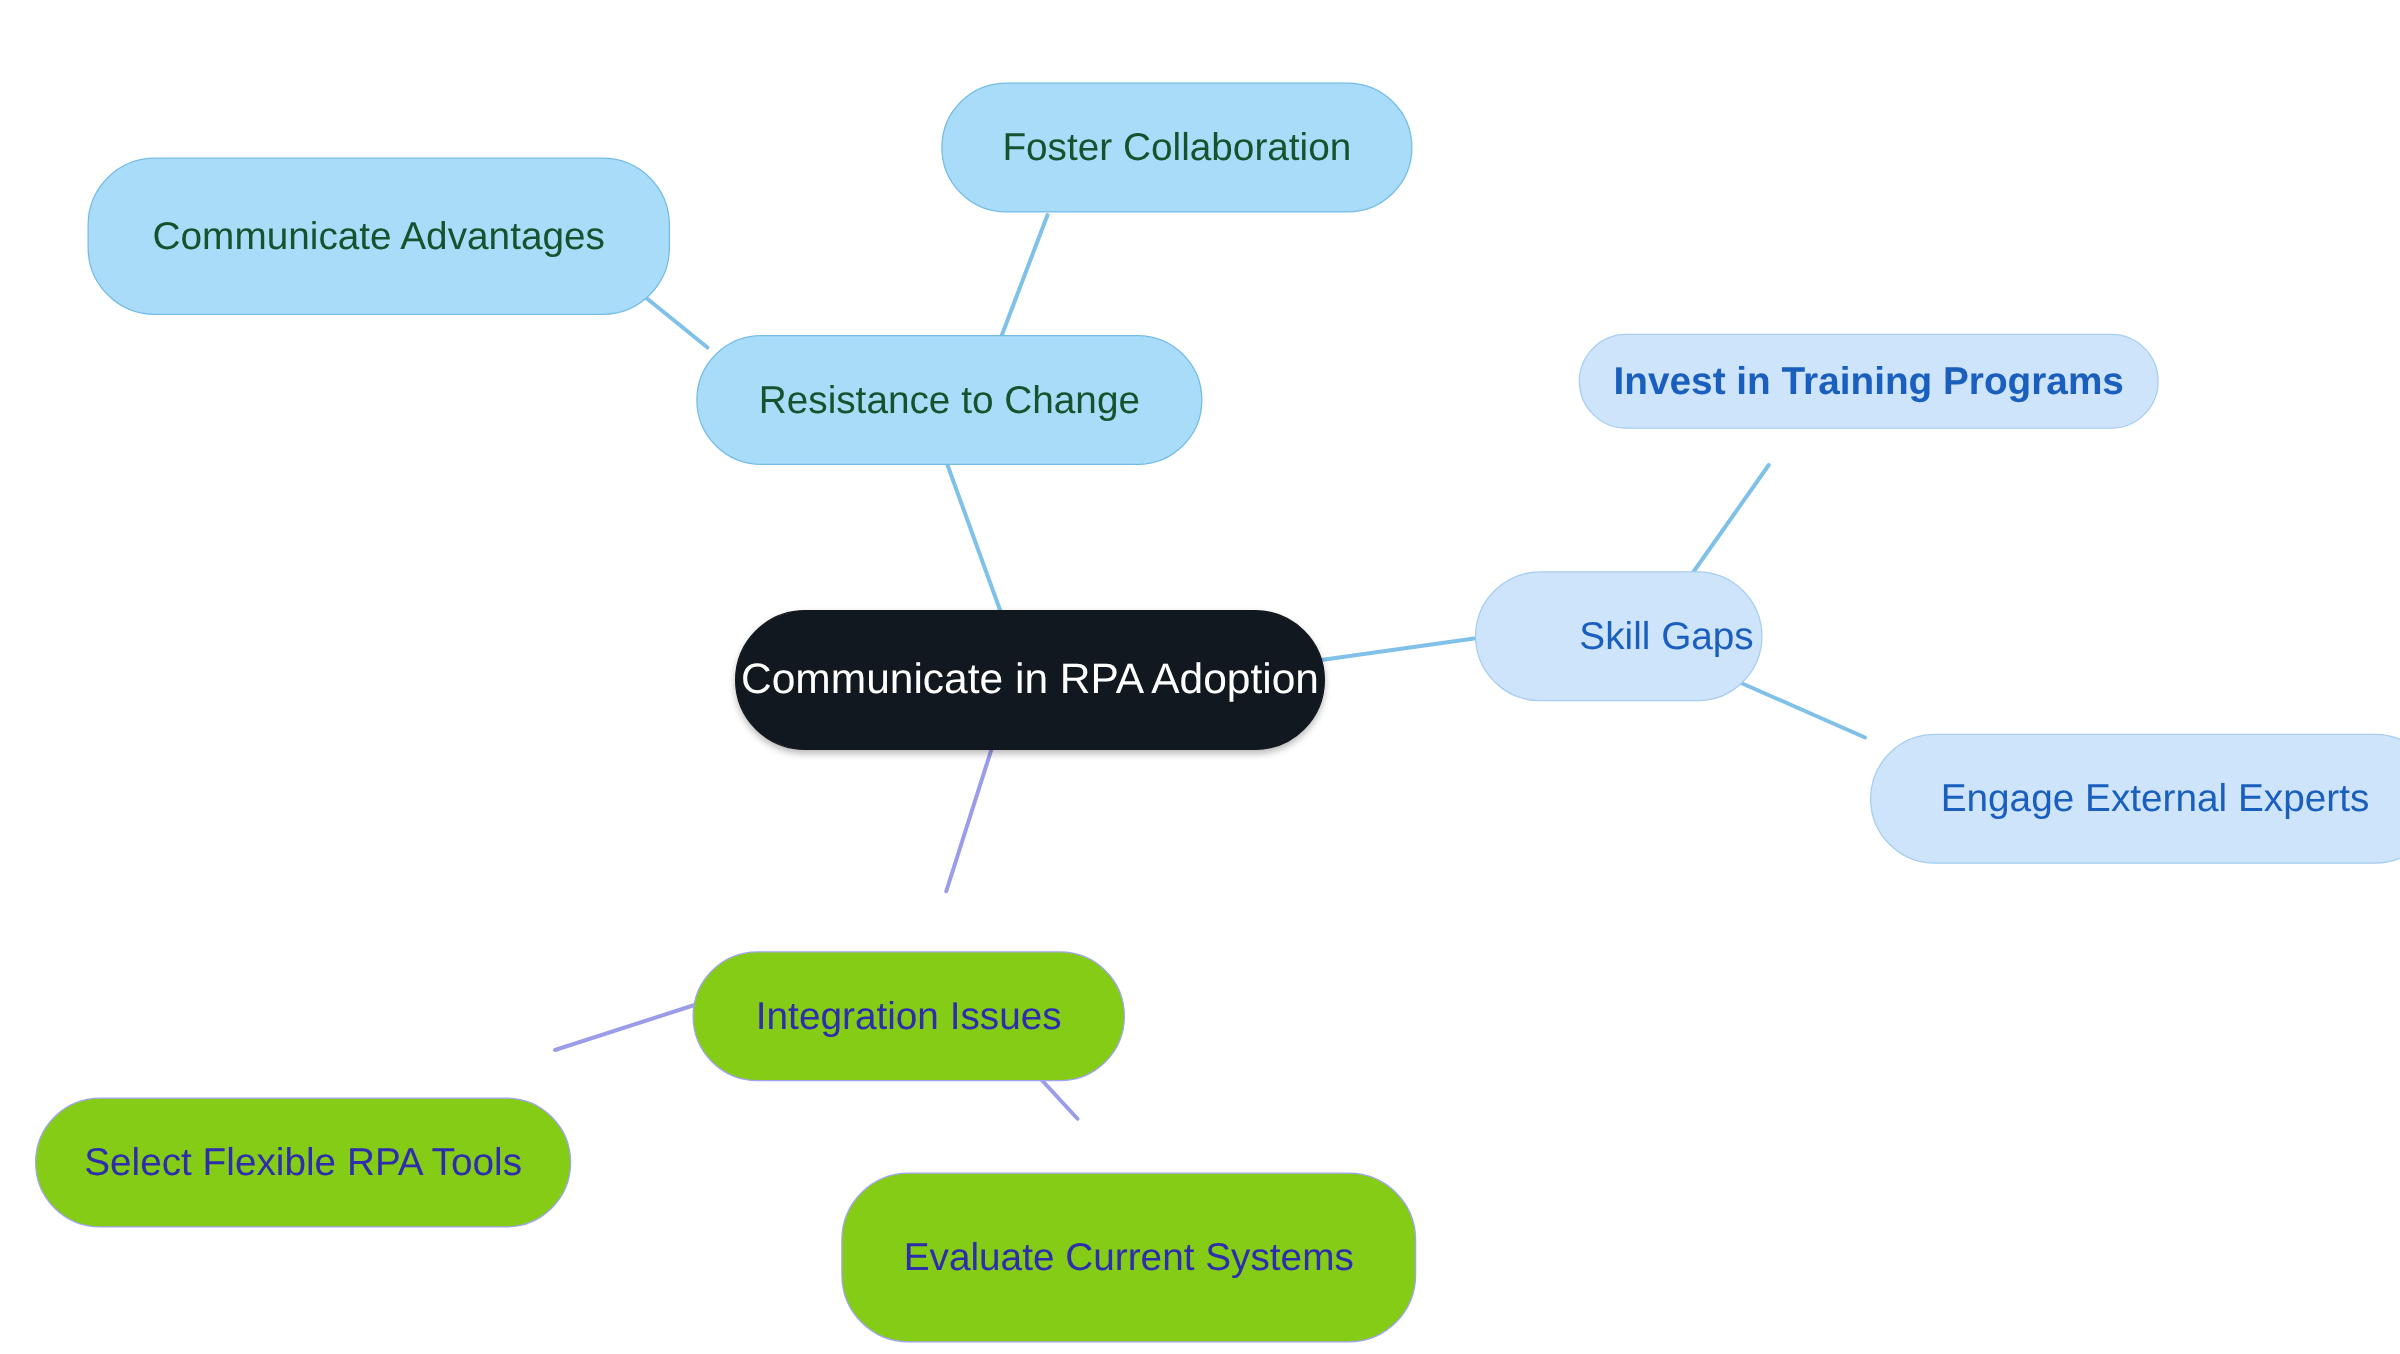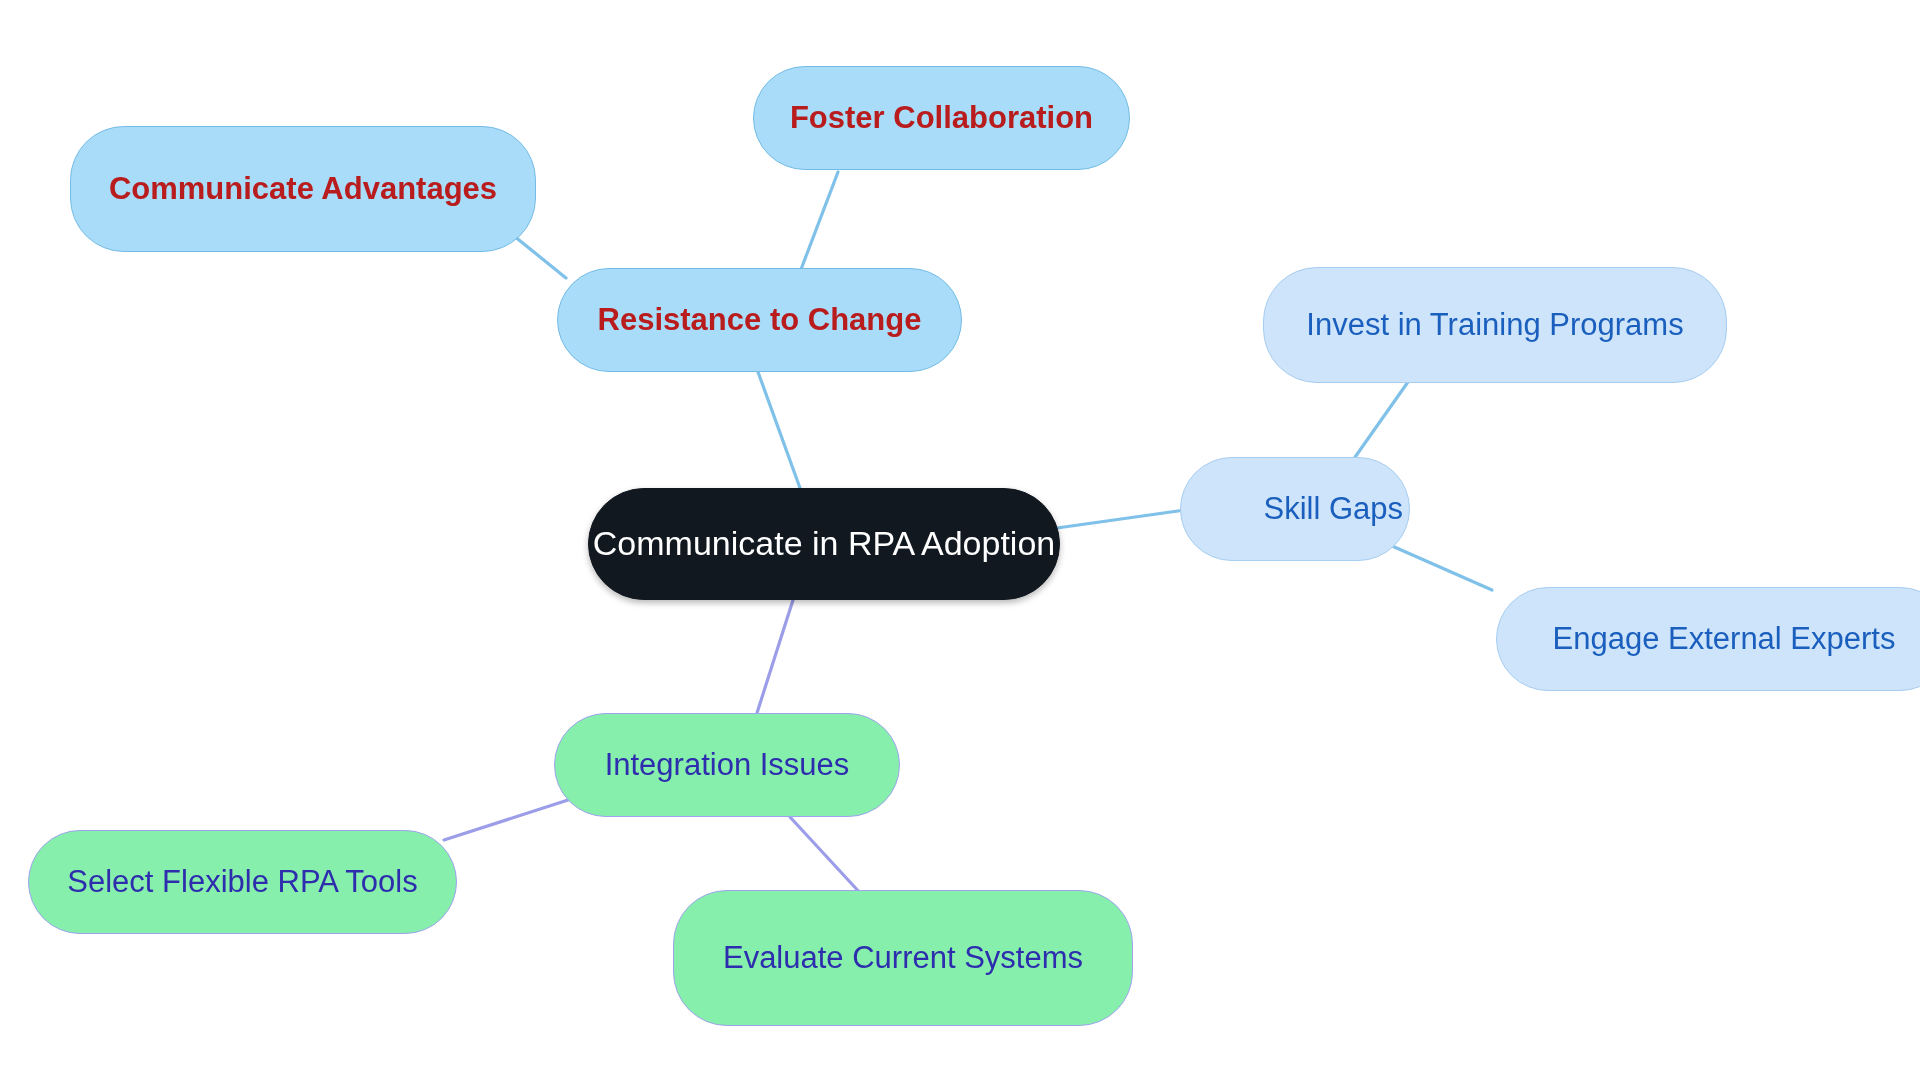--- a/index.html
+++ b/index.html
@@ -57,42 +57,42 @@
     border-radius: 56px;
     font-size: 34px;
     font-weight: 400;
     box-shadow: 0 3px 6px rgba(0,0,0,0.28);
   }
 
   
   .node.blue-mid {
     background: #a9dcf9;
     border-color: #74bce6;
-    color: #b91c1c;
+    color: #14532d;
     border-radius: 54px;
     font-size: 31px;
-    font-weight: bold;
   }
 
   
   .node.blue-pale {
     background: #cde4fb;
     border-color: #a7cdf0;
     color: #1a5fbd;
     border-radius: 54px;
     font-size: 31px;
   }
 
   
   .node.violet {
-    background: #86efac;
+    background: #84cc16;
     border-color: #a0a3ef;
     color: #2d2dad;
     border-radius: 54px;
     font-size: 31px;
+    margin-top: 48px;
   }
 </style>
 </head>
 <body>
 
 <div id="mindmap-canvas">
 
   <svg id="edge-layer" viewBox="0 0 1920 1083" width="1920" height="1083" xmlns="http://www.w3.org/2000/svg">
       <line x1="800" y1="488" x2="758" y2="372" stroke="#7fc1e9" stroke-width="3.2" stroke-linecap="round"></line>
       <line x1="566" y1="278" x2="498" y2="223" stroke="#7fc1e9" stroke-width="3.2" stroke-linecap="round"></line>
@@ -114,21 +114,21 @@
       </div>
       <div class="node blue-mid" style="left: 70px; top: 126px; width: 466px; height: 126px;">
         <span class="node-label">Communicate Advantages</span>
       </div>
       <div class="node blue-mid" style="left: 753px; top: 66px; width: 377px; height: 104px;">
         <span class="node-label">Foster Collaboration</span>
       </div>
       <div class="node blue-pale" style="left: 1180px; top: 457px; width: 230px; height: 104px; justify-content: flex-end;">
         <span class="node-label">Skill Gaps</span>
       </div>
-      <div class="node blue-pale" style="left: 1263px; top: 267px; width: 464px; height: 116px;">
+      <div class="node blue-pale" style="left: 1263px; top: 267px; width: 464px; height: 76px; font-weight: bold;">
         <span class="node-label">Invest in Training Programs</span>
       </div>
       <div class="node blue-pale" style="left: 1496px; top: 587px; width: 456px; height: 104px;">
         <span class="node-label">Engage External Experts</span>
       </div>
       <div class="node violet" style="left: 554px; top: 713px; width: 346px; height: 104px;">
         <span class="node-label">Integration Issues</span>
       </div>
       <div class="node violet" style="left: 28px; top: 830px; width: 429px; height: 104px;">
         <span class="node-label">Select Flexible RPA Tools</span>

